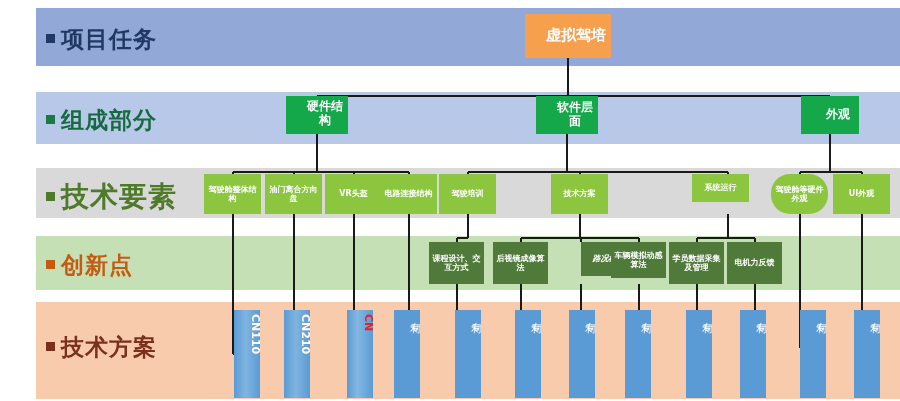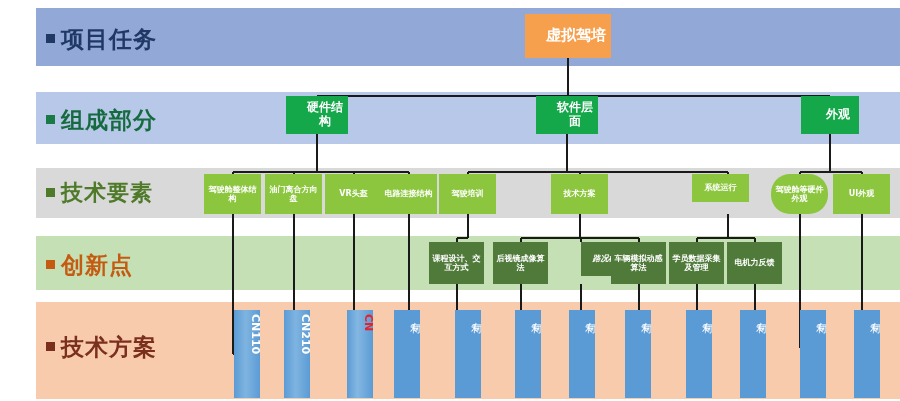--- a/index.html
+++ b/index.html
@@ -74,21 +74,21 @@
 <body>
 
 <div id="stage">
 
   <div id="bands">
       <div class="band" style="top: 8px; height: 58px; background: rgb(146, 168, 214);"></div>
       <div class="band-label" style="top: 24px; color: rgb(31, 56, 100); font-size: 23px;"><span class="bullet" style="background: rgb(31, 56, 100);"></span><span>项目任务</span></div>
       <div class="band" style="top: 92px; height: 52px; background: rgb(184, 200, 232);"></div>
       <div class="band-label" style="top: 105px; color: rgb(21, 107, 63); font-size: 23px;"><span class="bullet" style="background: rgb(26, 122, 70);"></span><span>组成部分</span></div>
       <div class="band" style="top: 168px; height: 50px; background: rgb(217, 217, 217);"></div>
-      <div class="band-label" style="top: 178px; color: rgb(78, 122, 41); font-size: 22px;"><span class="bullet" style="background: rgb(78, 122, 41);"></span><span>技术要素</span></div>
+      <div class="band-label" style="top: 178px; color: rgb(78, 122, 41); font-size: 28px;"><span class="bullet" style="background: rgb(78, 122, 41);"></span><span>技术要素</span></div>
       <div class="band" style="top: 236px; height: 54px; background: rgb(197, 224, 180);"></div>
       <div class="band-label" style="top: 250px; color: rgb(197, 90, 17); font-size: 23px;"><span class="bullet" style="background: rgb(197, 90, 17);"></span><span>创新点</span></div>
       <div class="band" style="top: 302px; height: 97px; background: rgb(248, 203, 173);"></div>
       <div class="band-label" style="top: 332px; color: rgb(123, 47, 29); font-size: 23px;"><span class="bullet" style="background: rgb(123, 47, 29);"></span><span>技术方案</span></div>
     </div>
 
   <div id="connectors">
       <div class="conn v" style="left: 539px; top: 58px; height: 38px;"></div>
       <div class="conn h" style="left: 289px; top: 95px; width: 513px;"></div>
       <div class="conn v" style="left: 288px; top: 96px; height: 0px;"></div>
@@ -142,36 +142,36 @@
       <div class="conn v" style="left: 725.5px; top: 284px; height: 64px;"></div>
       <div class="conn h" style="left: 712px; top: 347px; width: 14.5px;"></div>
       <div class="conn v" style="left: 770.5px; top: 214px; height: 134px;"></div>
       <div class="conn h" style="left: 771.5px; top: 347px; width: 0.5px;"></div>
       <div class="conn v" style="left: 832.5px; top: 214px; height: 134px;"></div>
       <div class="conn h" style="left: 826px; top: 347px; width: 7.5px;"></div>
     </div>
 
   <div id="nodes">
       <div class="node root" style="left: 497px; top: 14px; width: 86px; height: 44px;">虚拟驾培</div>
-      <div class="node part" style="left: 258px; top: 96px; width: 62px; height: 38px;">硬件结构</div>
+      <div class="node part" style="left: 258px; top: 96px; width: 62px; height: 38px; font-family: Liberation Mono, monospace;">硬件结构</div>
       <div class="node part" style="left: 508px; top: 96px; width: 62px; height: 38px;">软件层面</div>
       <div class="node part" style="left: 773px; top: 96px; width: 58px; height: 38px;">外观</div>
       <div class="node elem" style="left: 176px; top: 174px; width: 57px; height: 40px;">驾驶舱整体结构</div>
       <div class="node elem" style="left: 237px; top: 174px; width: 57px; height: 40px;">油门离合方向盘</div>
       <div class="node elem" style="left: 297px; top: 174px; width: 57px; height: 40px;">VR头盔</div>
       <div class="node elem" style="left: 352px; top: 174px; width: 57px; height: 40px;">电路连接结构</div>
       <div class="node elem" style="left: 411px; top: 174px; width: 57px; height: 40px;">驾驶培训</div>
       <div class="node elem" style="left: 523px; top: 174px; width: 57px; height: 40px;">技术方案</div>
       <div class="node elem" style="left: 664px; top: 174px; width: 57px; height: 28px;">系统运行</div>
       <div class="node elem" style="left: 743px; top: 174px; width: 57px; height: 40px; border-radius: 19px;">驾驶舱等硬件外观</div>
       <div class="node elem" style="left: 805px; top: 174px; width: 57px; height: 40px;">UI外观</div>
       <div class="node inno" style="left: 401px; top: 242px; width: 55px; height: 42px;">课程设计、交互方式</div>
       <div class="node inno" style="left: 465px; top: 242px; width: 55px; height: 42px;">后视镜成像算法</div>
       <div class="node inno" style="left: 553px; top: 242px; width: 55px; height: 34px; font-style: italic;">路况模拟</div>
-      <div class="node inno" style="left: 583px; top: 242px; width: 55px; height: 42px;">车辆模拟动感算法</div>
+      <div class="node inno" style="left: 583px; top: 242px; width: 55px; height: 36px;">车辆模拟动感算法</div>
       <div class="node inno" style="left: 641px; top: 242px; width: 55px; height: 42px;">学员数据采集及管理</div>
       <div class="node inno" style="left: 699px; top: 242px; width: 55px; height: 42px;">电机力反馈</div>
       <div class="node patent code blur" style="left: 206px; top: 310px; width: 26px; height: 88px;">CN110</div>
       <div class="node patent code blur" style="left: 256px; top: 310px; width: 26px; height: 88px;">CN210</div>
       <div class="node patent code redcode blur" style="left: 319px; top: 310px; width: 26px; height: 88px;">CN</div>
       <div class="node patent " style="left: 366px; top: 310px; width: 26px; height: 88px;">专利</div>
       <div class="node patent " style="left: 427px; top: 310px; width: 26px; height: 88px;">专利</div>
       <div class="node patent " style="left: 487px; top: 310px; width: 26px; height: 88px;">专利</div>
       <div class="node patent " style="left: 541px; top: 310px; width: 26px; height: 88px;">专利</div>
       <div class="node patent " style="left: 597px; top: 310px; width: 26px; height: 88px;">专利</div>

